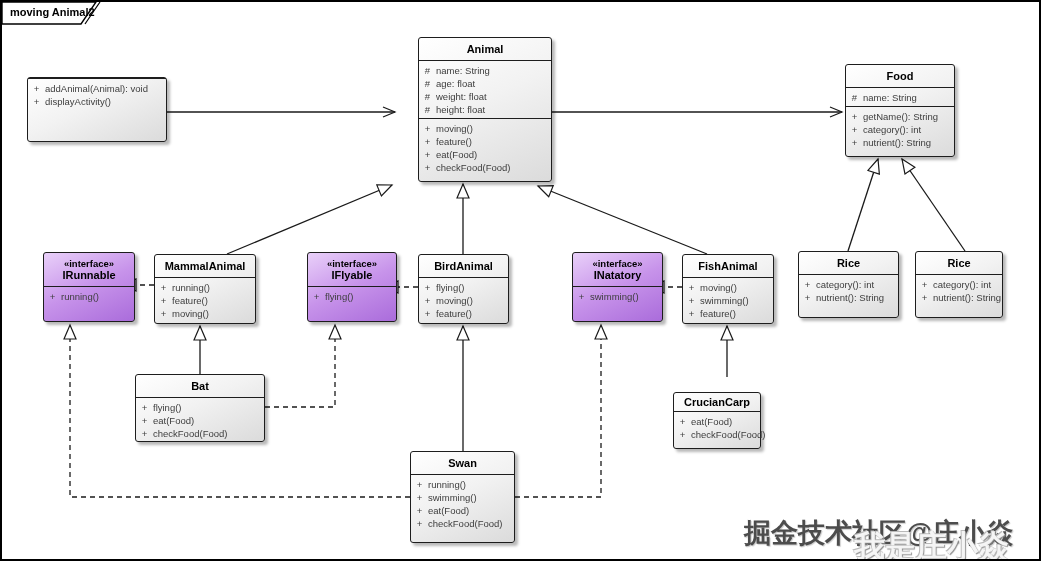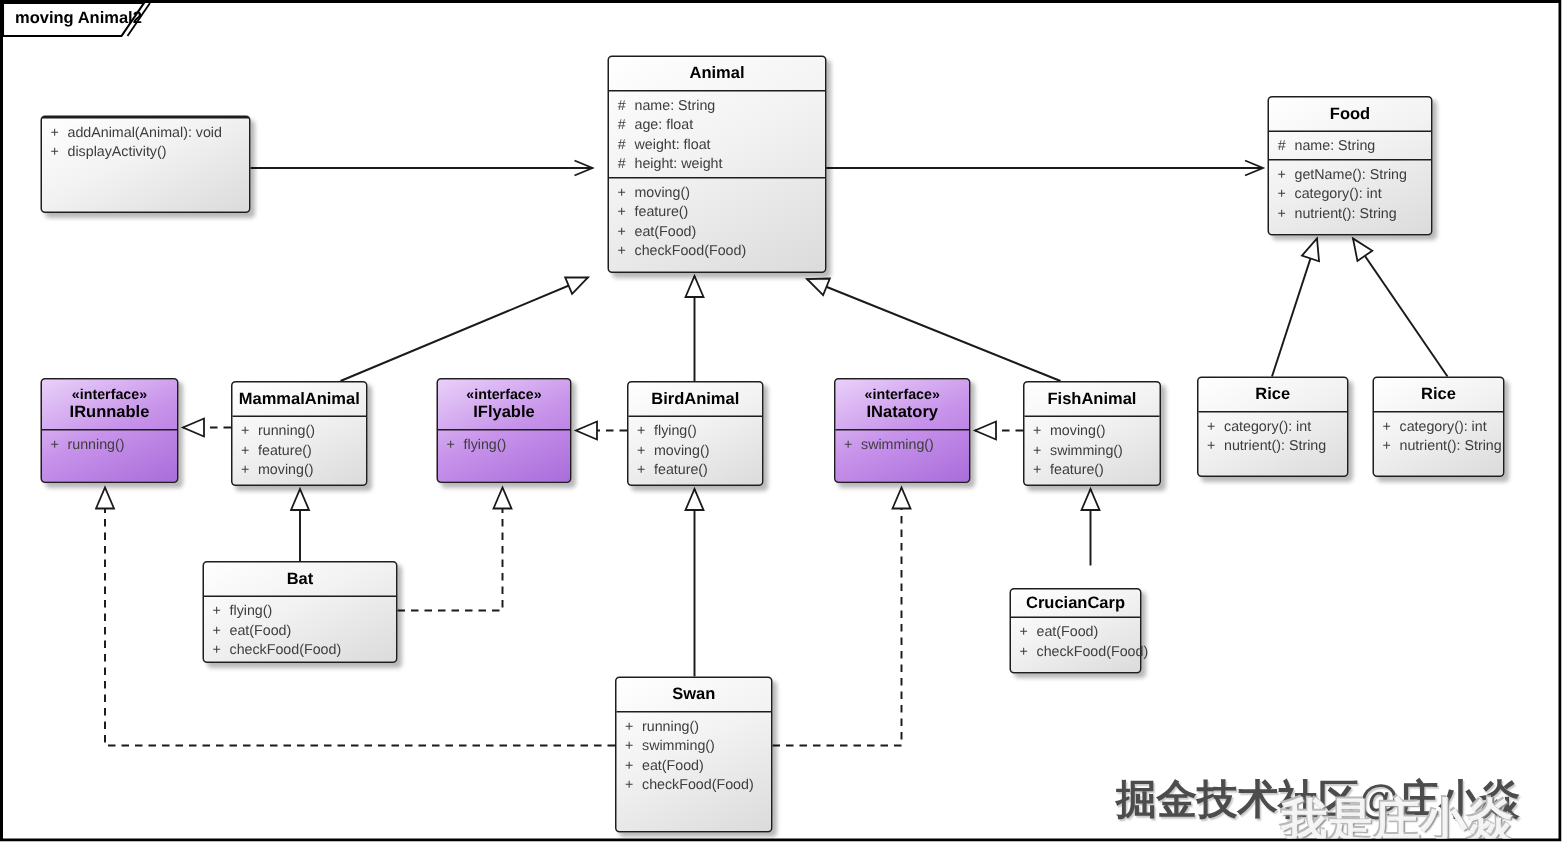--- a/index.html
+++ b/index.html
@@ -14,20 +14,21 @@
   }
   .uml-box {
     position:absolute; z-index:3;
     border:1px solid #1d1d1d; border-radius:3px;
     background:linear-gradient(155deg,#ffffff 0%,#f2f2f2 45%,#dbdbdb 100%);
     box-shadow:3px 3px 3px rgba(0,0,0,0.28);
     display:flex; flex-direction:column;
   }
   .uml-box.interface {
     background:linear-gradient(155deg,#e9d0f9 0%,#c793ea 50%,#aa6cdb 100%);
+    margin-left:16px;
   }
   .box-title {
     text-align:center; font-weight:bold; font-size:11px; color:#000;
     padding:5px 2px 4px; line-height:13px; flex:none;
   }
   .box-title .stereotype { font-size:9.5px; line-height:11px; }
   .compartment {
     border-top:1px solid #1d1d1d; padding:3px 0 2px; flex:none;
   }
   .compartment.grow { flex:1 1 auto; }
@@ -91,38 +92,38 @@
           <span class="vis">+</span>
           <span>addAnimal(Animal): void</span>
         </div>
         <div class="member">
           <span class="vis">+</span>
           <span>displayActivity()</span>
         </div>
       </div>
   </div>
 
-  <div class="uml-box" style="left:403px;top:35px;width:146px;height:145px">
+  <div class="uml-box" style="left:416px;top:35px;width:134px;height:145px">
     <div class="box-title">Animal</div>
     <div class="compartment">
         <div class="member">
           <span class="vis">#</span>
           <span>name: String</span>
         </div>
         <div class="member">
           <span class="vis">#</span>
           <span>age: float</span>
         </div>
         <div class="member">
           <span class="vis">#</span>
           <span>weight: float</span>
         </div>
         <div class="member">
           <span class="vis">#</span>
-          <span>height: weight</span>
+          <span>height: float</span>
         </div>
       </div>
     <div class="compartment grow">
         <div class="member">
           <span class="vis">+</span>
           <span>moving()</span>
         </div>
         <div class="member">
           <span class="vis">+</span>
           <span>feature()</span>
@@ -168,21 +169,21 @@
       <div>IRunnable</div>
     </div>
     <div class="compartment grow">
         <div class="member">
           <span class="vis">+</span>
           <span>running()</span>
         </div>
       </div>
   </div>
 
-  <div class="uml-box" style="left:152px;top:252px;width:91px;height:70px">
+  <div class="uml-box" style="left:152px;top:252px;width:102px;height:70px">
     <div class="box-title">MammalAnimal</div>
     <div class="compartment grow">
         <div class="member">
           <span class="vis">+</span>
           <span>running()</span>
         </div>
         <div class="member">
           <span class="vis">+</span>
           <span>feature()</span>
         </div>
@@ -308,21 +309,21 @@
           <span class="vis">+</span>
           <span>eat(Food)</span>
         </div>
         <div class="member">
           <span class="vis">+</span>
           <span>checkFood(Food)</span>
         </div>
       </div>
   </div>
 
-  <div class="uml-box" style="left:408px;top:449px;width:105px;height:104px">
+  <div class="uml-box" style="left:408px;top:449px;width:105px;height:92px">
     <div class="box-title">Swan</div>
     <div class="compartment grow">
         <div class="member">
           <span class="vis">+</span>
           <span>running()</span>
         </div>
         <div class="member">
           <span class="vis">+</span>
           <span>swimming()</span>
         </div>

